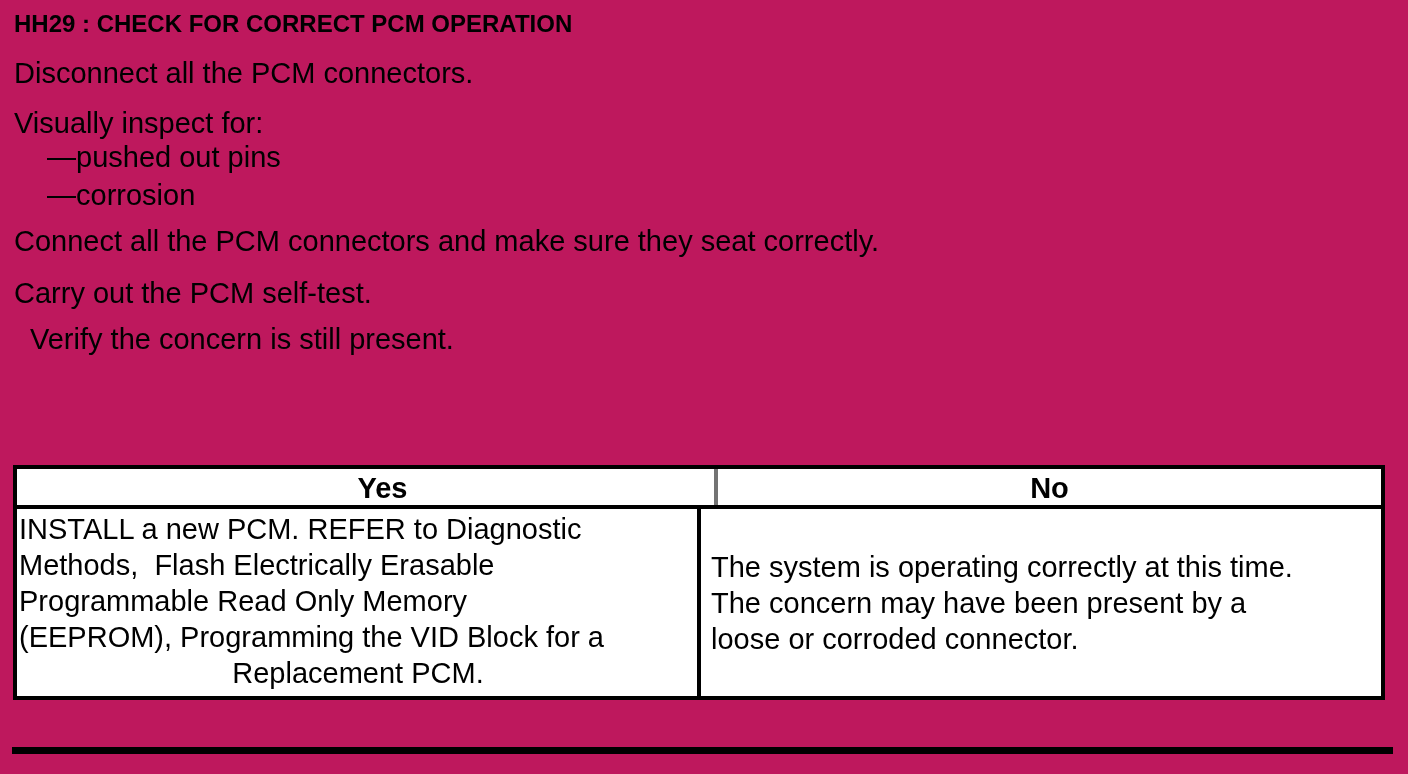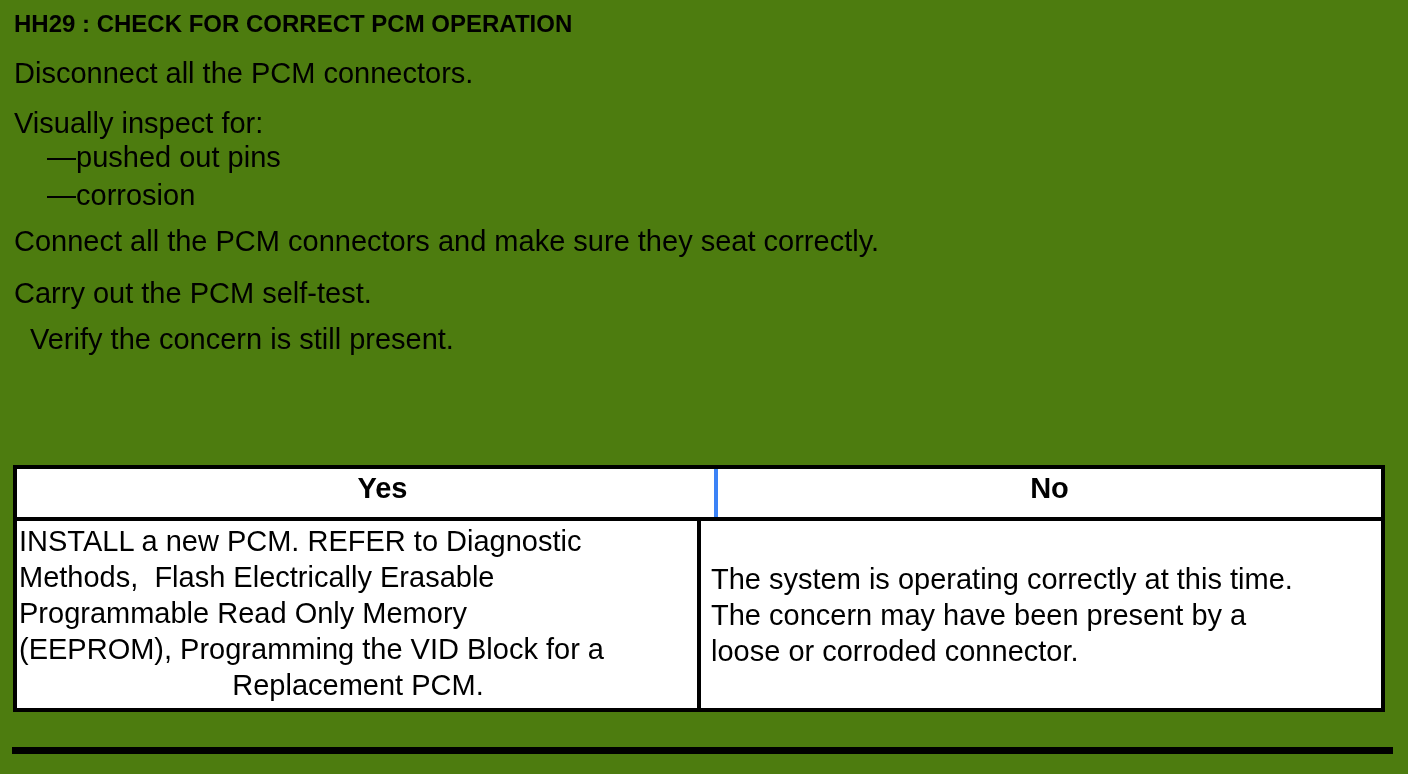--- a/index.html
+++ b/index.html
@@ -5,21 +5,21 @@
   * { margin: 0; padding: 0; box-sizing: border-box; }
   html, body {
     width: 1408px; height: 774px;
     background: #ffffff;
     font-family: "Liberation Sans", sans-serif;
     color: #000000;
   }
   .page {
     position: relative;
     width: 1408px; height: 774px;
-    background: #4d7c0f;
+    background: #be185d;
     overflow: hidden;
   }
   .txt {
     position: absolute;
     font-size: 29px;
     line-height: 34px;
     white-space: pre;
     color: #000000;
   }
   .title {
@@ -34,31 +34,31 @@
   .results-table {
     position: absolute;
     left: 13px; top: 465px;
     width: 1372px;
     border: 4px solid #000000;
     background: #ffffff;
   }
   .thead {
     display: flex;
     border-bottom: 4px solid #000000;
-    height: 52px;
+    height: 40px;
     padding-left: 34px;
   }
   .th {
     font-size: 29px;
     font-weight: bold;
     line-height: 38px;
     text-align: center;
   }
   .th-yes { width: 680px; }
-  .th-no  { width: 684px; border-left: 4px solid #3b82f6; }
+  .th-no  { width: 684px; border-left: 4px solid #737373; }
   .tbody {
     display: flex;
     height: 187px;
   }
   .cell {
     font-size: 29px;
     line-height: 36px;
   }
   .cell-yes {
     width: 680px;

